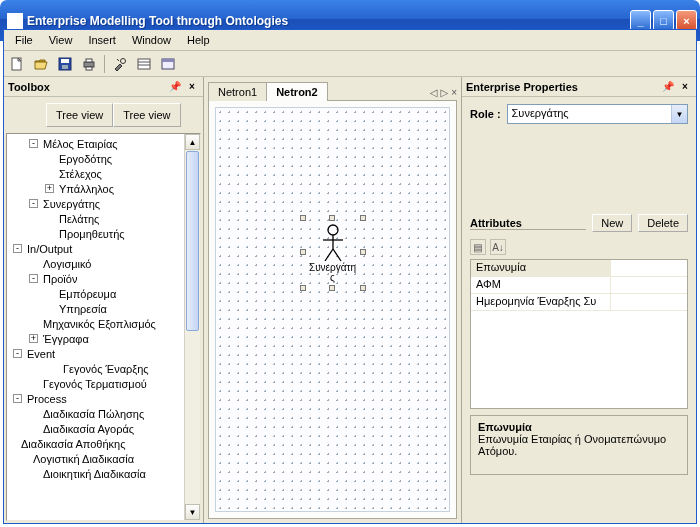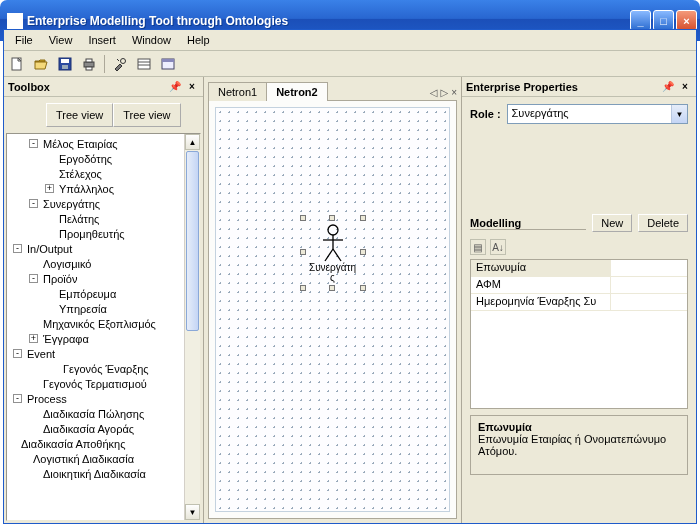--- a/index.html
+++ b/index.html
@@ -326,21 +326,21 @@
       <div class="prop-body">
         <div class="role-row">
           <label>Role :</label>
           <div class="role-select">
             <div class="val">Συνεργάτης</div>
             <div class="dd">▼</div>
           </div>
         </div>
 
         <div class="attr-header">
-          <span class="lbl">Modelling</span>
+          <span class="lbl">Attributes</span>
           <button class="sm-btn">New</button>
           <button class="sm-btn">Delete</button>
         </div>
 
         <div class="prop-grid-tools">
           <div class="tb">▤</div>
           <div class="tb">A↓</div>
         </div>
 
         <div class="prop-grid" id="propgrid">

